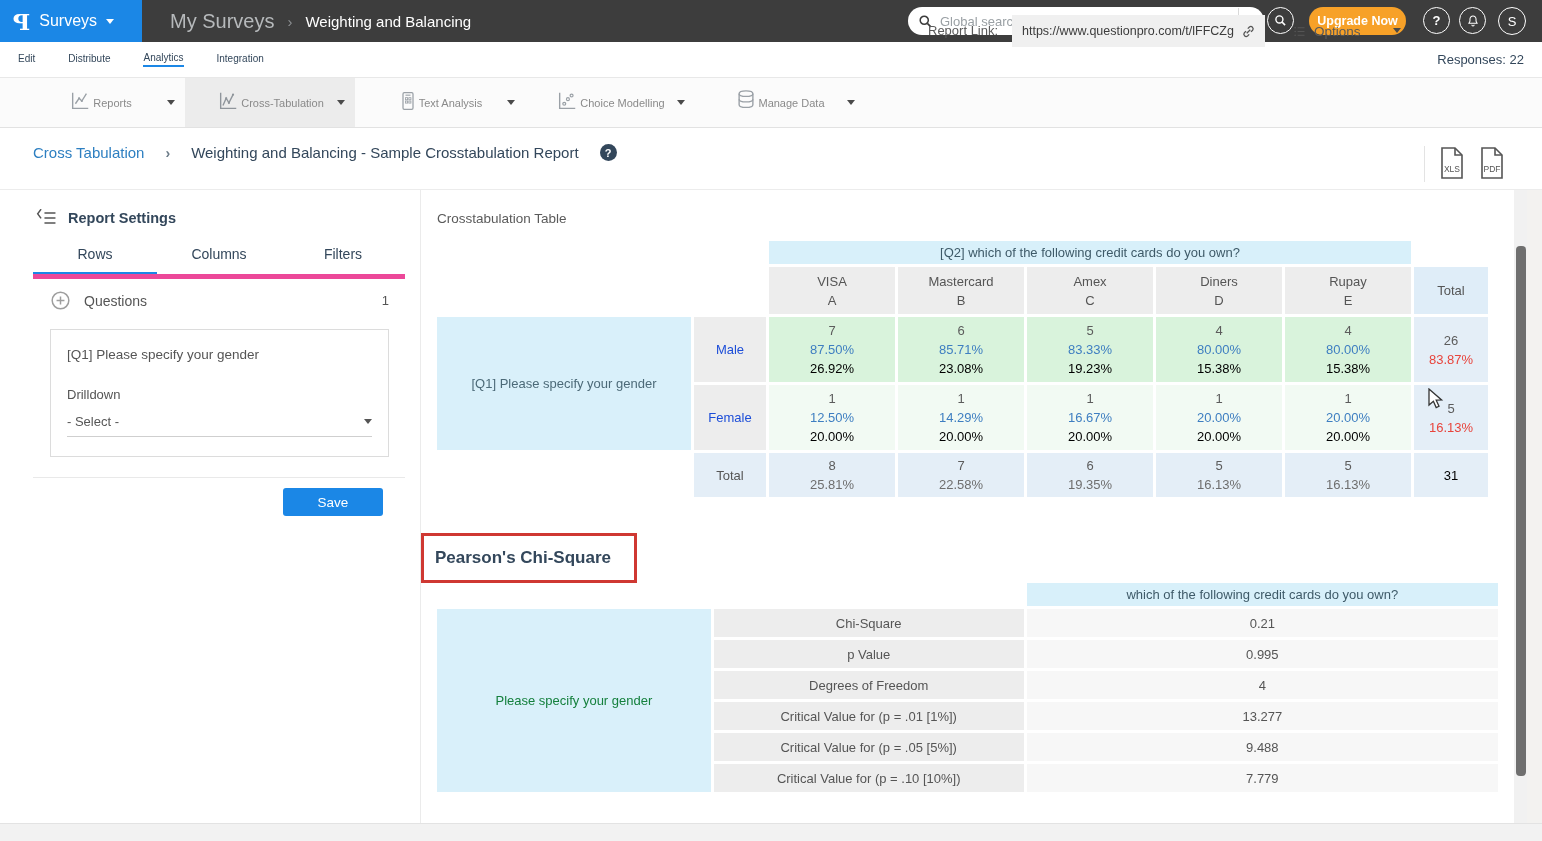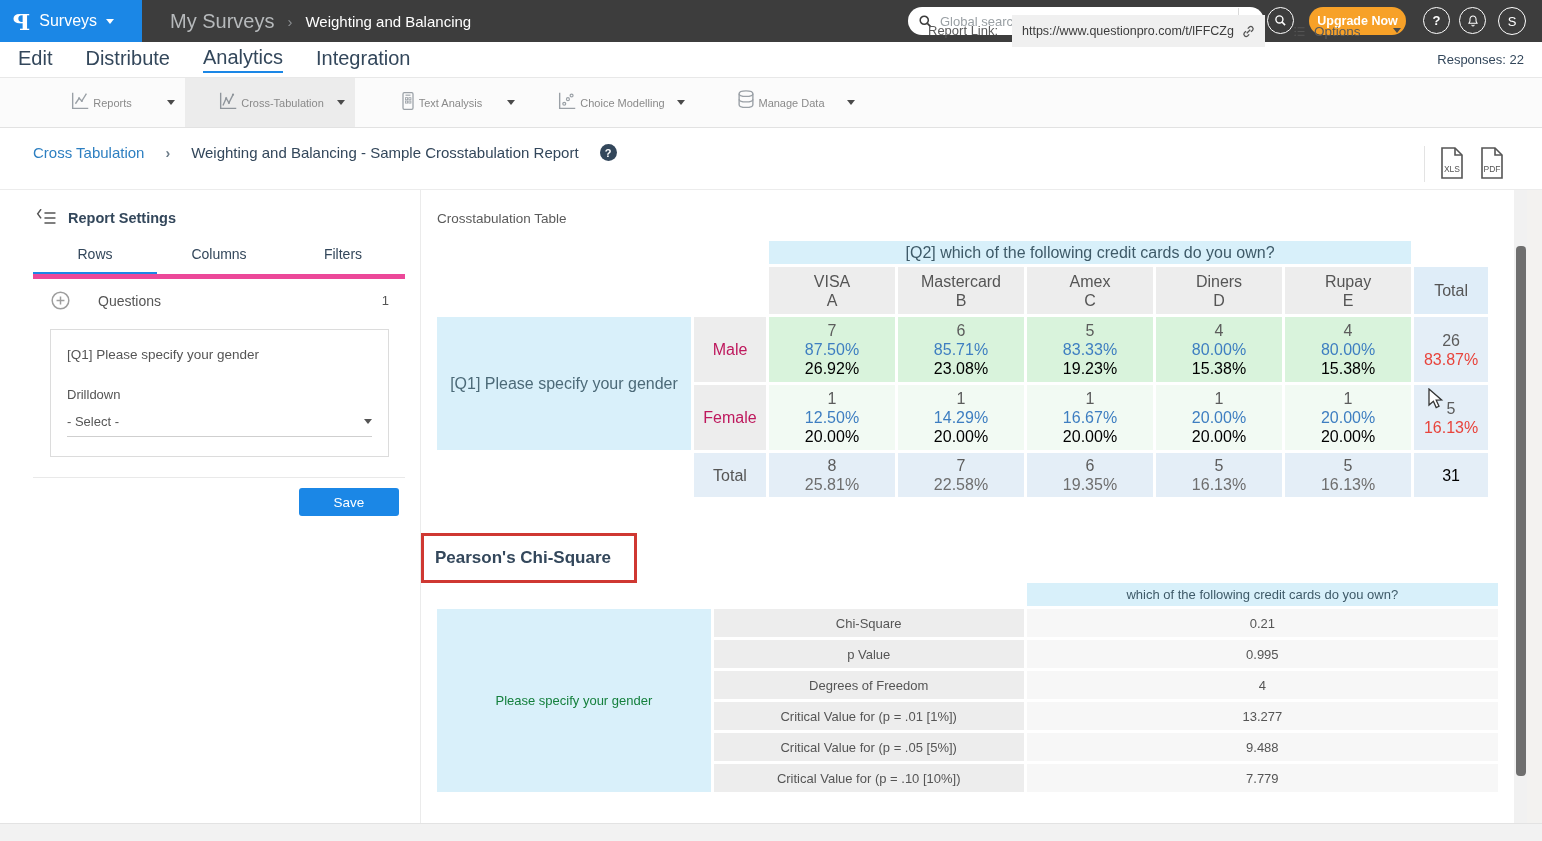--- a/index.html
+++ b/index.html
@@ -30,21 +30,21 @@
   .scope .caret { color:#555; }
   .circ { position:absolute; top:7px; width:27px; height:27px; border:1.5px solid #fff; border-radius:50%;
     color:#fff; display:flex; align-items:center; justify-content:center; font-size:13px; cursor:pointer; }
   .upgrade { position:absolute; left:1309px; top:7px; width:97px; height:28px; background:#F7A128;
     border-radius:14px; color:#fff; font-weight:bold; font-size:12.5px; display:flex; align-items:center;
     justify-content:center; cursor:pointer; }
 
   
   .subnav { position:absolute; top:42px; left:0; right:0; height:36px; background:#fff;
     border-bottom:1px solid #e8e8e8; display:flex; align-items:center; padding-left:18px; gap:33px; }
-  .subnav .nav-it { font-size:20px; color:#33475B; cursor:pointer; padding-bottom:2px; }
+  .subnav .nav-it { font-size:10px; color:#33475B; cursor:pointer; padding-bottom:2px; }
   .subnav .nav-it.active { border-bottom:2px solid #1B87E6; }
   .responses { position:absolute; right:18px; top:52px; font-size:13px; color:#33475B; }
 
   
   .toolbar { position:absolute; top:78px; left:0; right:0; height:50px; background:#FBFBFB;
     border-bottom:1px solid #E2E2E2; }
   .tb-item { position:absolute; top:0; height:49px; width:170px; display:flex; flex-direction:row;
     align-items:center; justify-content:center; gap:1px; cursor:pointer; }
   .tb-item.active { background:#ECECEC; }
   .tb-item .lbl { font-size:11px; color:#8a8a8a; }
@@ -69,46 +69,46 @@
   .rb-div { position:absolute; left:1424px; top:146px; width:1px; height:36px; background:#e3e3e3; }
   .file-ic { position:absolute; top:146px; cursor:pointer; }
 
   
   .panel-head { position:absolute; left:36px; top:209px; display:flex; align-items:center; gap:10px; }
   .panel-title { font-size:14.5px; color:#33475B; font-weight:bold; }
   .tabs { position:absolute; left:33px; top:246px; width:372px; display:flex;
     border-bottom:5px solid #ec4899; }
   .tab { flex:1; text-align:center; font-size:14px; color:#33475B; padding-bottom:10px; cursor:pointer; }
   .tab.active { border-bottom:2px solid #1B87E6; }
-  .q-row { position:absolute; left:50px; top:290px; width:339px; display:flex; align-items:center; gap:27px; }
+  .q-row { position:absolute; left:50px; top:290px; width:339px; display:flex; align-items:center; gap:13px; }
   .q-label { font-size:14px; color:#555; }
   .q-count { margin-left:auto; font-size:13px; color:#555; }
   .q-card { position:absolute; left:50px; top:329px; width:339px; height:128px; border:1px solid #dcdcdc;
     background:#fff; padding:17px 16px; cursor:pointer; }
   .q-text { font-size:13.5px; color:#555; }
   .dd-label { font-size:13px; color:#555; margin-top:25px; }
   .dd-select { margin-top:12px; display:flex; align-items:center; justify-content:space-between;
     border-bottom:1px solid #cfcfcf; padding-bottom:7px; color:#555; font-size:13px; cursor:pointer; }
   .panel-hr { position:absolute; left:33px; top:477px; width:372px; height:1px; background:#e9e9e9; }
-  .save-btn { position:absolute; left:299px; top:488px; width:100px; height:28px; background:#1B87E6;
+  .save-btn { position:absolute; left:283px; top:488px; width:100px; height:28px; background:#1B87E6;
     border:0; border-radius:3px; color:#fff; font-size:13.5px; font-family:"Liberation Sans",sans-serif;
     cursor:pointer; }
   .v-div { position:absolute; left:420px; top:190px; width:1px; height:633px; background:#ebebeb; }
 
   
   .section-title { position:absolute; left:437px; top:211px; font-size:13.5px; color:#5a5a5a; }
   table { border-collapse:separate; border-spacing:3px; table-layout:fixed; }
-  #crosstab { position:absolute; left:434px; top:238px; width:1057px; font-size:16px; }
+  #crosstab { position:absolute; left:434px; top:238px; width:1057px; font-size:13px; }
   #crosstab td { text-align:center; vertical-align:middle; line-height:19px; }
   td.blank { background:transparent; }
   td.banner { background:#D8F0FA; color:#3e5a68; height:23px; }
   td.colhead { background:#EDEDED; color:#555; height:47px; line-height:17px; }
   td.totalhead { background:#DFEDF8; color:#555; }
   td.qcell { background:#D9F0FA; color:#4c6a78; }
-  td.rowlab { background:#EDEDED; color:#be185d; height:65px; }
+  td.rowlab { background:#EDEDED; color:#1d4ed8; height:65px; }
   td.g { background:#D9F3DC; }
   td.p { background:#F2FAF3; }
   td.t { background:#E4EEF7; height:44px; }
   td.totcell { background:#E4EEF7; }
   td.totlab { background:#E4EEF7; color:#555; }
   .n { color:#5c5c5c; display:block; }
   .rp { color:#3E7EC1; display:block; }
   .cp { color:#000000; display:block; }
   .redp { color:#E8443C; display:block; }
   .grayp { color:#6e6e6e; display:block; }

